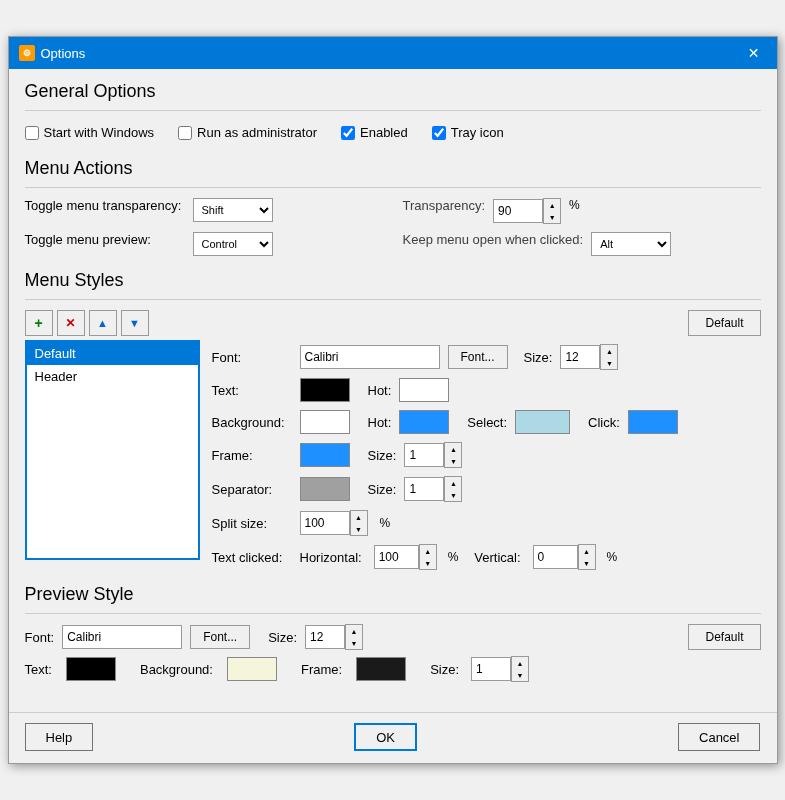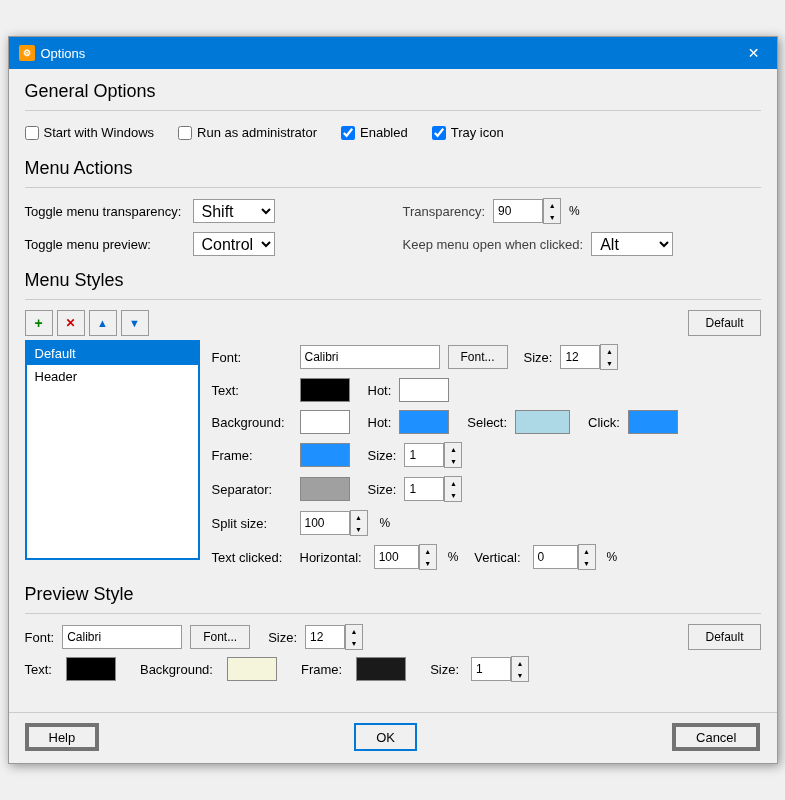--- a/index.html
+++ b/index.html
@@ -99,40 +99,39 @@
     }
     
     .form-grid {
       display: grid;
       grid-template-columns: 1fr 1fr;
       gap: 8px 20px;
     }
     
     .form-row {
       display: flex;
-      align-items: center;
       gap: 8px;
     }
     
     .form-label {
       min-width: 160px;
       color: #000;
     }
     
     .form-label-sm {
       min-width: auto;
       color: #404040;
     }
     
     select {
       height: 24px;
       border: 1px solid #999;
       background: white;
       padding: 0 4px;
-      font-size: 16px;
+      font-size: 11px;
       min-width: 80px;
     }
     
     input[type="text"], input[type="number"] {
       height: 24px;
       border: 1px solid #999;
       padding: 0 4px;
       font-size: 12px;
       background: white;
     }
@@ -283,21 +282,21 @@
       justify-content: space-between;
       align-items: center;
       padding: 10px 16px 12px;
       border-top: 1px solid #ccc;
       margin-top: 4px;
     }
     
     .action-btn {
       height: 28px;
       padding: 0 20px;
-      border: 4px solid #737373;
+      border: 1px solid #737373;
       background: #f0f0f0;
       cursor: pointer;
       font-size: 13px;
     }
     
     .ok-btn {
       border: 2px solid #0078d7;
       background: #f0f0f0;
     }
 

